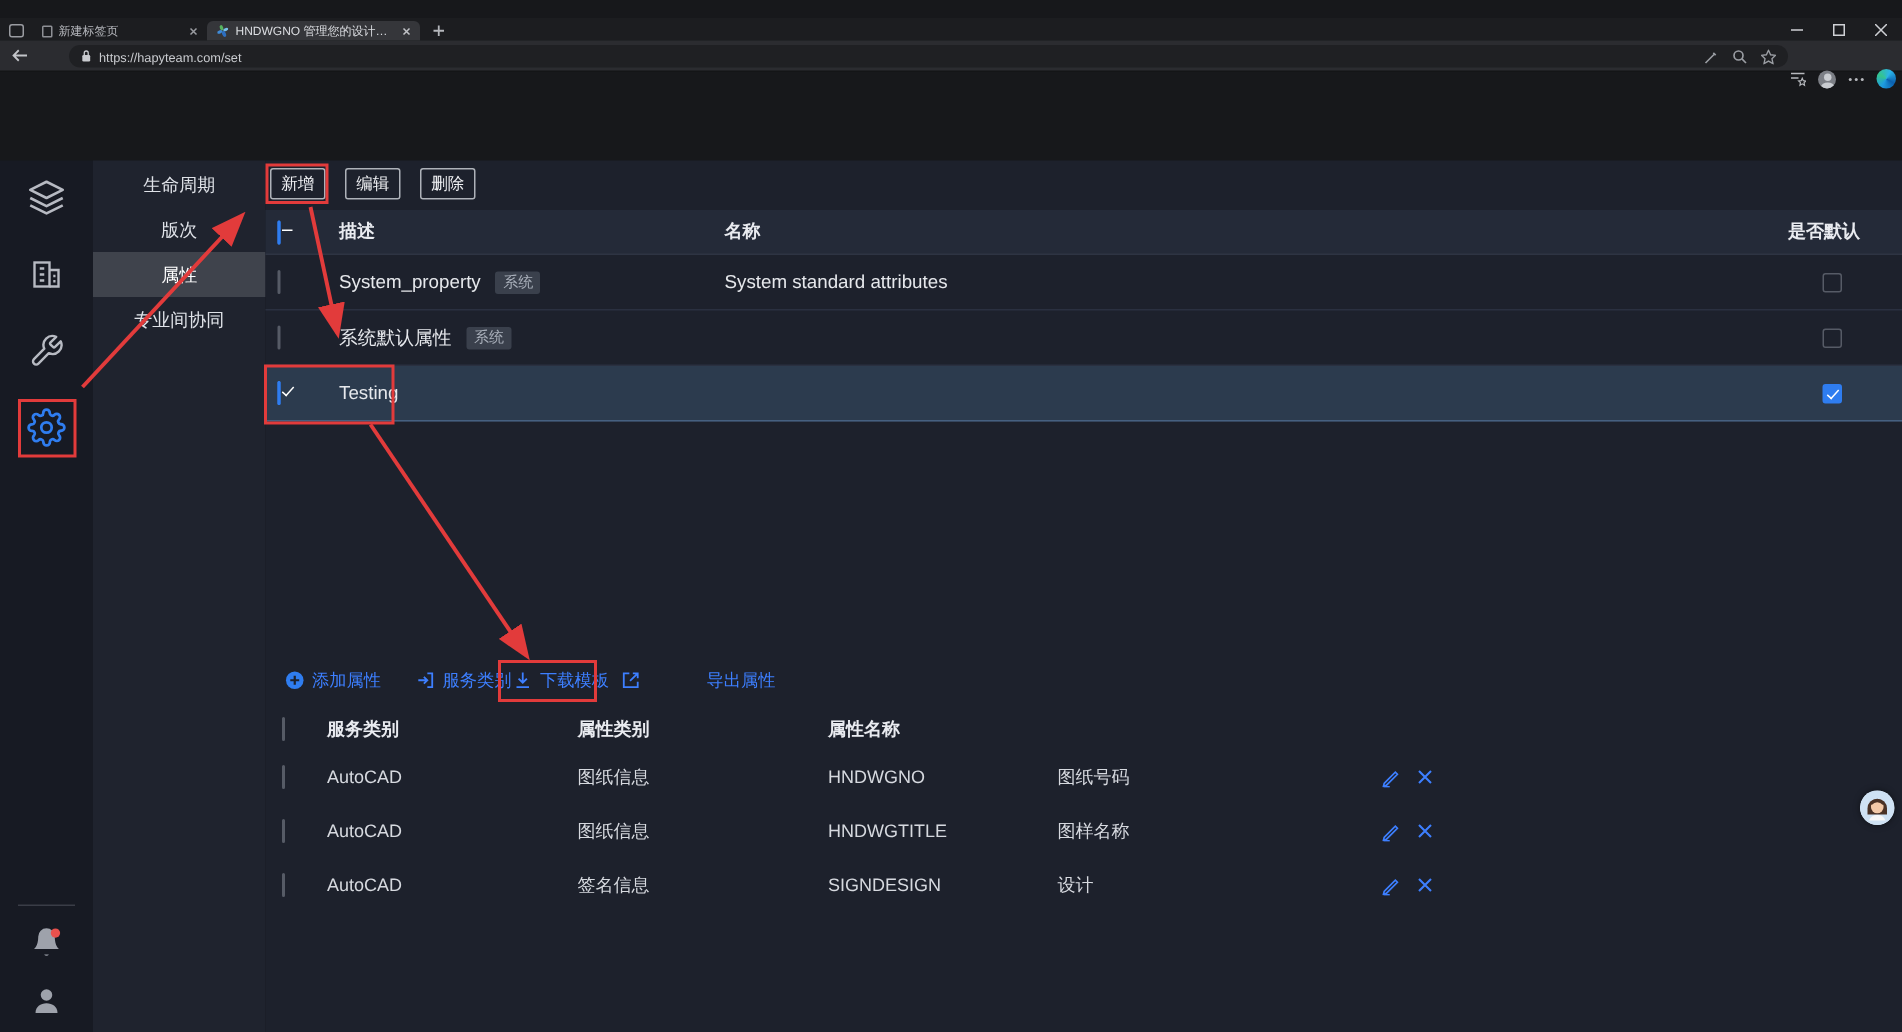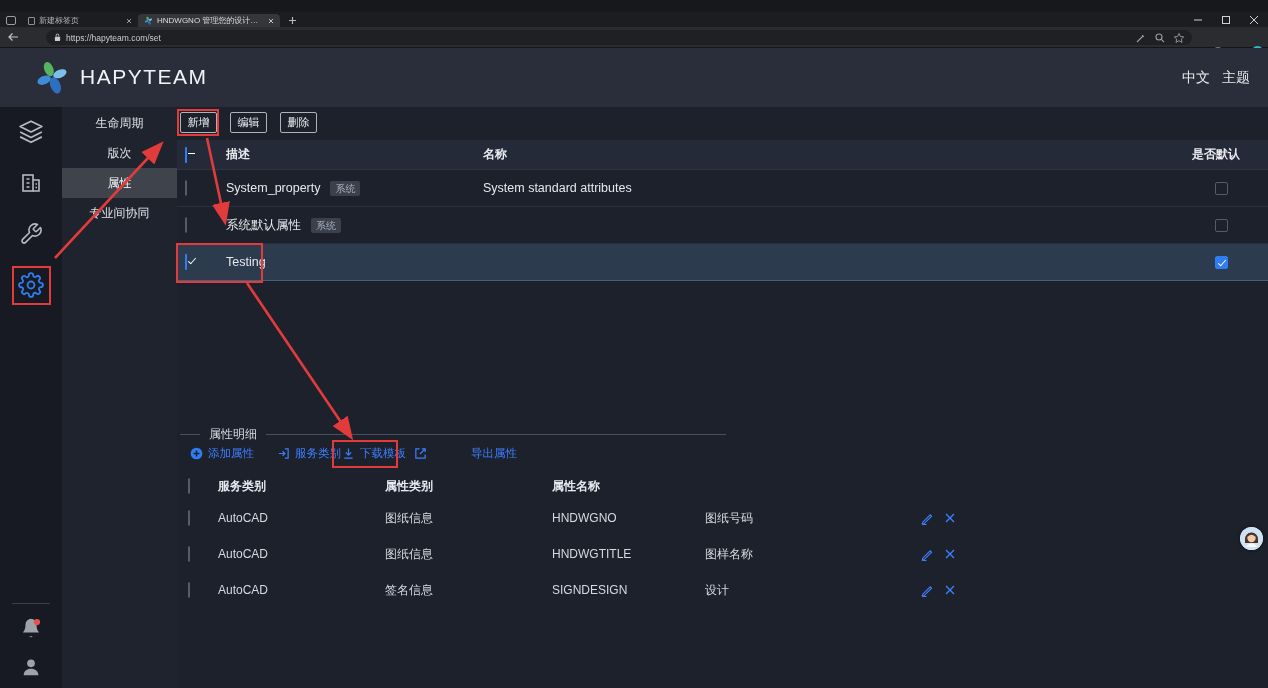--- a/index.html
+++ b/index.html
@@ -192,35 +192,20 @@
       <div class="mini-avatar"></div>
       <svg width="11" height="4" viewBox="0 0 11 4">
           <circle cx="1.5" cy="2" r="1" fill="#b6b8bd"></circle>
           <circle cx="5.5" cy="2" r="1" fill="#b6b8bd"></circle>
           <circle cx="9.5" cy="2" r="1" fill="#b6b8bd"></circle>
         </svg>
       <div class="edge-logo"></div>
     </div>
   </div>
 
-  <div class="appheader">
-    <div class="brand">
-      <svg width="36" height="36" viewBox="0 0 36 36">
-        <g transform="rotate(-22 18 18)">
-          <ellipse cx="18" cy="9.5" rx="4.5" ry="7.5" fill="#56b35f"></ellipse>
-          <ellipse cx="26.5" cy="18" rx="7" ry="4" fill="#79c0ea"></ellipse>
-          <ellipse cx="18" cy="27" rx="5" ry="8.5" fill="#2d6fc1"></ellipse>
-          <ellipse cx="9.5" cy="18" rx="7" ry="4.2" fill="#3f8bd8"></ellipse>
-        </g>
-      </svg>
-      <span class="brand-name">HAPYTEAM</span>
-    </div>
-    <div class="hdr-link hdr-lang">中文</div>
-    <div class="hdr-link hdr-theme">主题</div>
-  </div>
 
   <div class="rail">
     <div class="rail-ico" style="top:10px">
       <svg width="26" height="26" viewBox="0 0 24 24" fill="none" stroke="currentColor" stroke-width="1.6" stroke-linejoin="round">
           <polygon points="12 2 2 7 12 12 22 7 12 2"></polygon>
           <polyline points="2 12 12 17 22 12"></polyline>
           <polyline points="2 16.5 12 21.5 22 16.5"></polyline>
         </svg>
     </div>
     <div class="rail-ico" style="top:61px">
@@ -306,25 +291,20 @@
         <div class="name-cell">
             <span>Testing</span>
           </div>
         <div></div>
         <div class="col-def">
             <span class="cb checked"></span>
           </div>
       </div>
     </div>
 
-    <div class="section">
-      <span class="sec-line l"></span>
-      <span class="sec-title">属性明细</span>
-      <span class="sec-line r"></span>
-    </div>
 
     <div class="linkbtn lb-add">
       <svg width="13" height="13" viewBox="0 0 14 14">
           <circle cx="7" cy="7" r="6.3" fill="#2f7df0"></circle>
           <path d="M7 3.8 V10.2 M3.8 7 H10.2" stroke="#1d212c" stroke-width="1.6"></path>
         </svg>
       <span>添加属性</span>
     </div>
     <div class="linkbtn lb-import">
       <svg width="13" height="13" viewBox="0 0 14 14" fill="none" stroke="#3d7fff" stroke-width="1.3">

